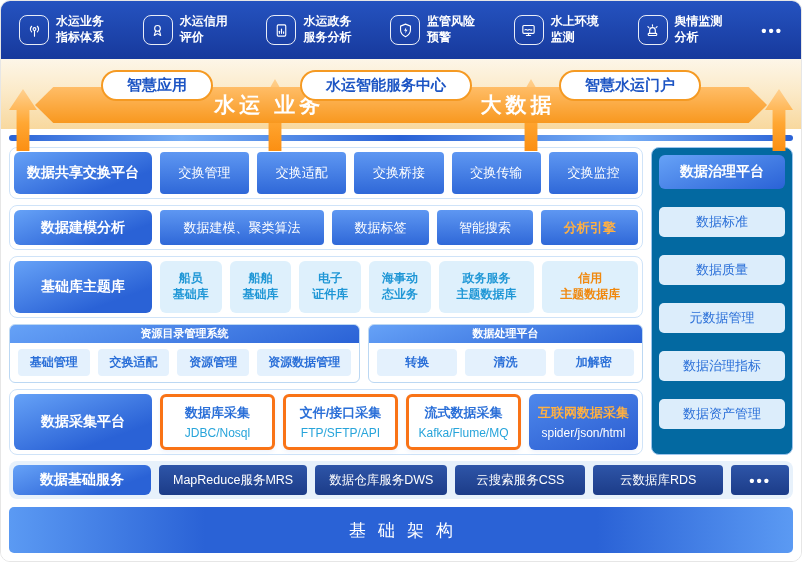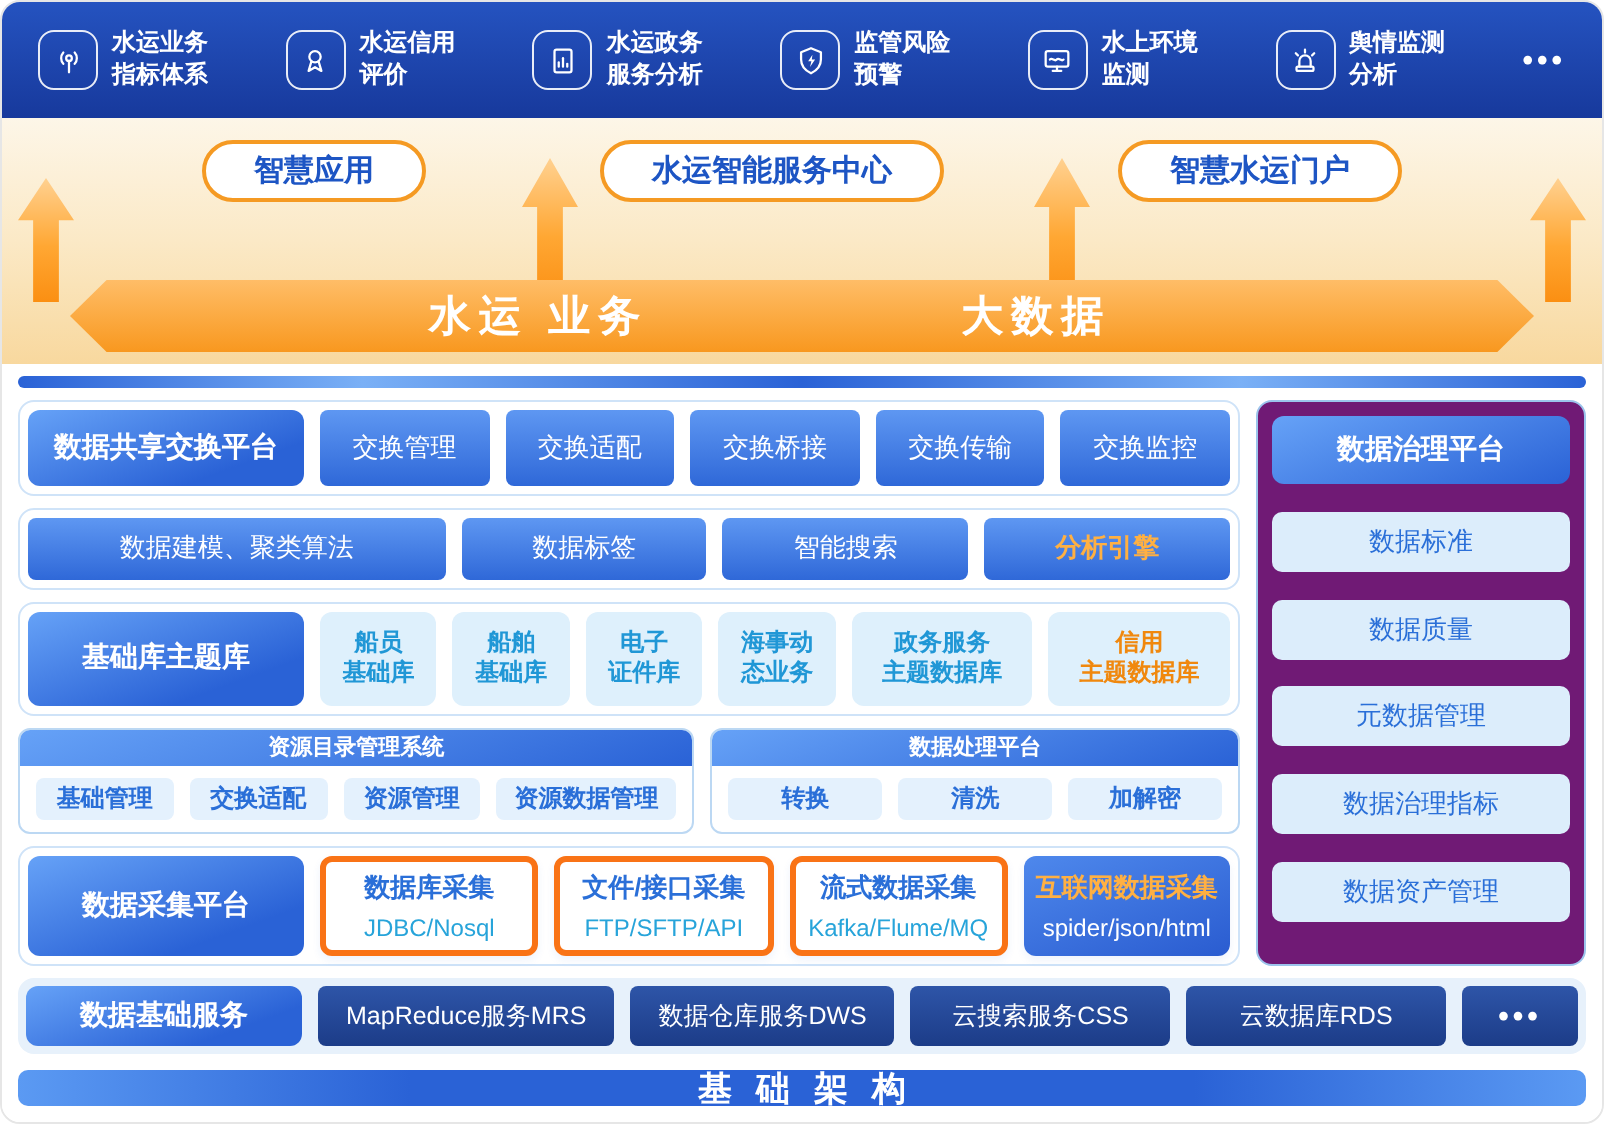--- a/index.html
+++ b/index.html
@@ -8,21 +8,21 @@
 
   
   .topbar{height:58px;flex-shrink:0;background:linear-gradient(180deg,#2553c0 0%,#17399c 100%);display:flex;align-items:center;justify-content:space-between;padding:0 18px}
   .top-item{display:flex;align-items:center;gap:7px;cursor:pointer}
   .icon-box{width:30px;height:30px;border:1.4px solid rgba(255,255,255,.9);border-radius:8px;display:flex;align-items:center;justify-content:center;flex-shrink:0}
   .icon-box svg{width:17px;height:17px;stroke:#fff;fill:none;stroke-width:1.6;stroke-linecap:round;stroke-linejoin:round}
   .top-label{color:#fff;font-size:12px;font-weight:bold;line-height:1.3;white-space:pre-line}
   .top-more{color:#fff;font-size:15px;font-weight:bold;letter-spacing:2px;cursor:pointer}
 
   
-  .band{height:123px;flex-shrink:0;position:relative;background:linear-gradient(180deg,#fdf6e8 0%,#fbe9c6 50%,#f8d89e 100%)}
+  .band{height:70px;flex-shrink:0;position:relative;background:linear-gradient(180deg,#fdf6e8 0%,#fbe9c6 50%,#f8d89e 100%)}
   .band-buttons{position:absolute;top:11px;left:0;right:0;display:flex;justify-content:space-between;padding:0 100px;z-index:3}
   .band-btn{background:#fff;border:2px solid #f59a23;border-radius:16px;color:#1d55c4;font-weight:bold;font-size:15px;padding:4px 24px;cursor:pointer;white-space:nowrap}
   .up-arrow{position:absolute;width:28px;background:linear-gradient(180deg,#ffd191 0%,#ffa733 55%,#fb8f12 100%);clip-path:polygon(50% 0,100% 34%,73% 34%,73% 100%,27% 100%,0 34%,0 34%);z-index:1}
   .up-arrow{clip-path:polygon(50% 0,100% 34%,73% 34%,73% 100%,27% 100%,27% 34%,0 34%)}
   .arrow-1{left:8px;top:30px;height:62px}
   .arrow-2{left:260px;top:20px;height:72px}
   .arrow-3{left:516px;top:20px;height:72px}
   .arrow-4{right:8px;top:30px;height:62px}
   .ribbon{position:absolute;left:34px;right:34px;bottom:6px;height:36px;background:linear-gradient(180deg,#ffbd67,#f8981f);clip-path:polygon(0 50%,2.5% 0,97.5% 0,100% 50%,97.5% 100%,2.5% 100%);z-index:2}
   .ribbon-text{position:absolute;top:50%;transform:translate(-50%,-50%);color:#fff;font-size:21px;font-weight:bold;letter-spacing:4px;white-space:nowrap}
@@ -65,26 +65,26 @@
   .collect-sub{color:#27a4da;font-size:12px;white-space:nowrap}
   .collect-box.dark{background:linear-gradient(160deg,#4e88ec,#2a5cd0);border:none}
   .collect-box.dark .collect-title{color:#ffb042}
   .collect-box.dark .collect-sub{color:#fff}
 
   .row6{height:38px;flex-shrink:0;margin-top:6px;background:#e7f1fb;border-radius:8px;padding:4px;display:flex;gap:8px}
   .row6 .layer-label{font-size:14px}
   .navy-btn{background:linear-gradient(180deg,#2e55a8,#1c3c88);border-radius:4px;color:#fff;font-size:12.5px;display:flex;align-items:center;justify-content:center;cursor:pointer;white-space:nowrap;flex:1;padding:0 14px}
   .navy-btn.dots{flex:0 0 58px;font-size:15px;font-weight:bold;letter-spacing:2px}
 
-  .gov-panel{width:165px;flex-shrink:0;border:1px solid #9cc4ec;border-radius:8px;background:#701a75;display:flex;flex-direction:column;padding:7px}
+  .gov-panel{width:142px;flex-shrink:0;border:1px solid #9cc4ec;border-radius:8px;background:#0369a1;display:flex;flex-direction:column;padding:7px}
   .gov-header{height:34px;flex-shrink:0;background:linear-gradient(160deg,#66a2f7,#2a62d6);border-radius:6px;color:#fff;font-size:14px;font-weight:bold;display:flex;align-items:center;justify-content:center}
   .gov-items{flex:1;display:flex;flex-direction:column;justify-content:space-evenly}
   .gov-pill{height:30px;background:#dcedfb;border-radius:5px;color:#2a6fd8;font-size:13px;display:flex;align-items:center;justify-content:center}
 
-  .footer-bar{height:18px;flex-shrink:0;margin-top:8px;background:linear-gradient(90deg,#5b9af3,#2a62d6 25%,#2a62d6 75%,#5b9af3);border-radius:5px;color:#fff;font-size:17px;font-weight:bold;letter-spacing:12px;text-indent:12px;display:flex;align-items:center;justify-content:center}
+  .footer-bar{height:46px;flex-shrink:0;margin-top:8px;background:linear-gradient(90deg,#5b9af3,#2a62d6 25%,#2a62d6 75%,#5b9af3);border-radius:5px;color:#fff;font-size:17px;font-weight:normal;letter-spacing:12px;text-indent:12px;display:flex;align-items:center;justify-content:center}
 </style>
 </head>
 <body>
 
 <div class="page">
 
   <header class="topbar">
     <div class="top-item">
       <span class="icon-box">
         <svg viewBox="0 0 24 24">
@@ -184,20 +184,21 @@
           <div class="btn-row">
             <div class="blue-btn">交换管理</div>
             <div class="blue-btn">交换适配</div>
             <div class="blue-btn">交换桥接</div>
             <div class="blue-btn">交换传输</div>
             <div class="blue-btn">交换监控</div>
           </div>
         </div>
 
         <div class="panel-row row-modeling">
+          <div class="layer-label">数据建模分析</div>
           <div class="btn-row">
             <div class="blue-btn wide">数据建模、聚类算法</div>
             <div class="blue-btn">数据标签</div>
             <div class="blue-btn">智能搜索</div>
             <div class="blue-btn orange-text">分析引擎</div>
           </div>
         </div>
 
         <div class="panel-row row-library">
           <div class="layer-label">基础库主题库</div>

